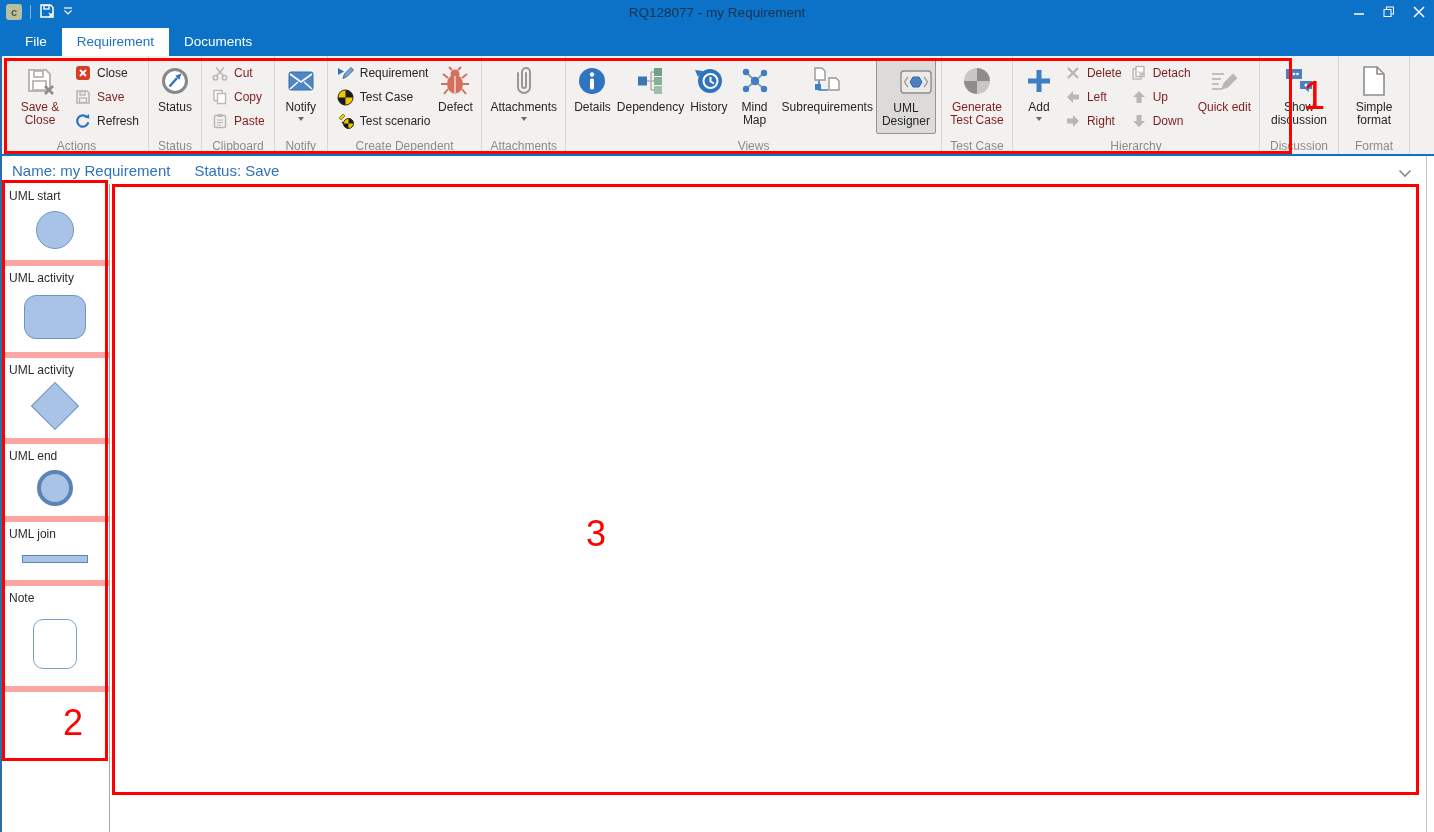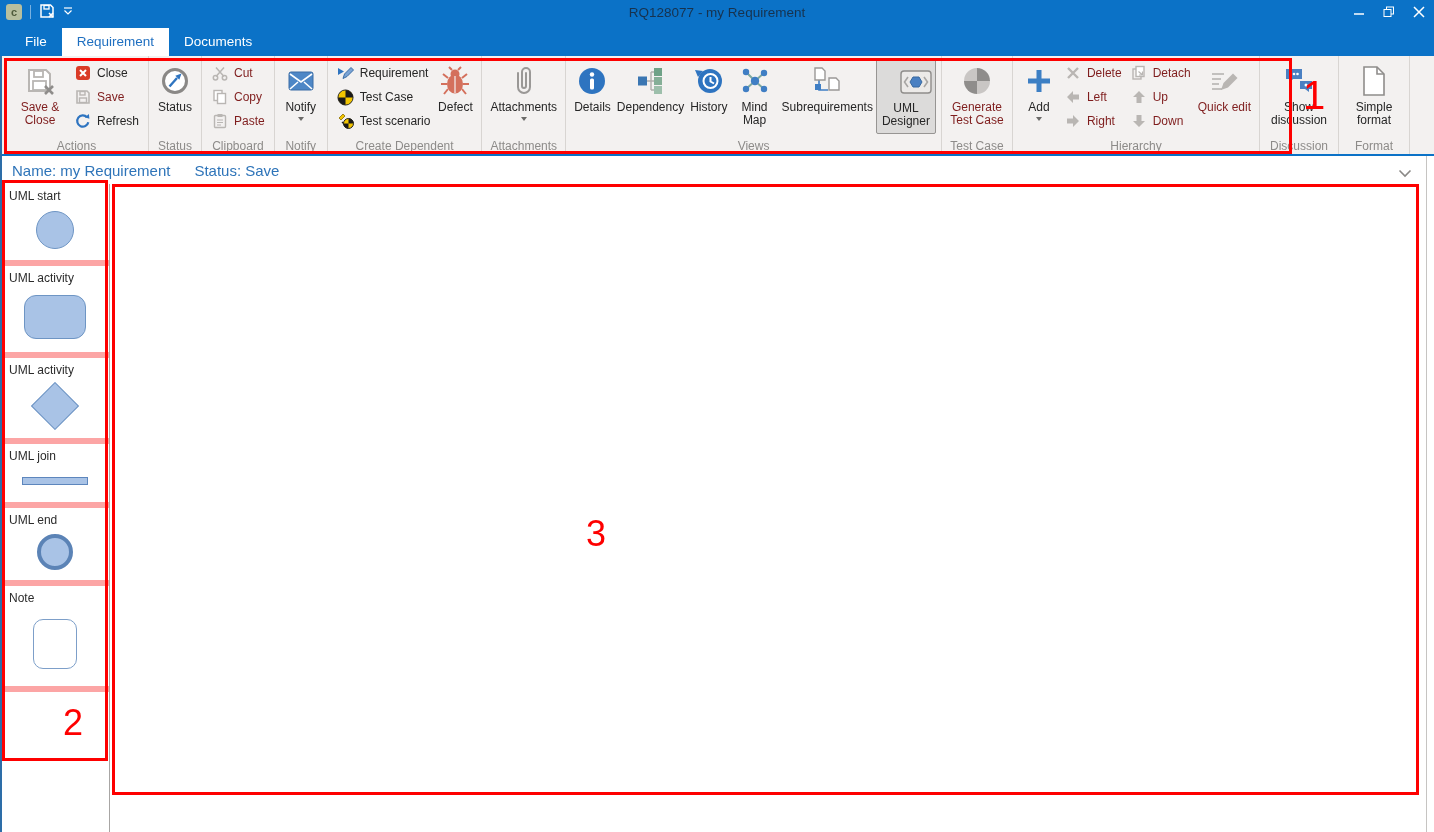--- a/index.html
+++ b/index.html
@@ -492,30 +492,30 @@
       <div class="pshape">
           <div class="sh-rounded"></div>
         </div>
     </div>
     <div class="pitem" style="height:86px">
       <div class="plabel">UML activity</div>
       <div class="pshape">
           <div class="sh-diamond"></div>
         </div>
     </div>
+    <div class="pitem" style="height:78px">
+      <div class="plabel">UML end</div>
+      <div class="pshape">
+          <div class="sh-ring"></div>
+        </div>
+    </div>
     <div class="pitem" style="height:64px">
       <div class="plabel">UML join</div>
       <div class="pshape">
           <div class="sh-bar"></div>
-        </div>
-    </div>
-    <div class="pitem" style="height:78px">
-      <div class="plabel">UML end</div>
-      <div class="pshape">
-          <div class="sh-ring"></div>
         </div>
     </div>
     <div class="pitem" style="height:106px">
       <div class="plabel">Note</div>
       <div class="pshape">
           <div class="sh-note"></div>
         </div>
     </div>
   </div>
   <div class="canvas"></div>

